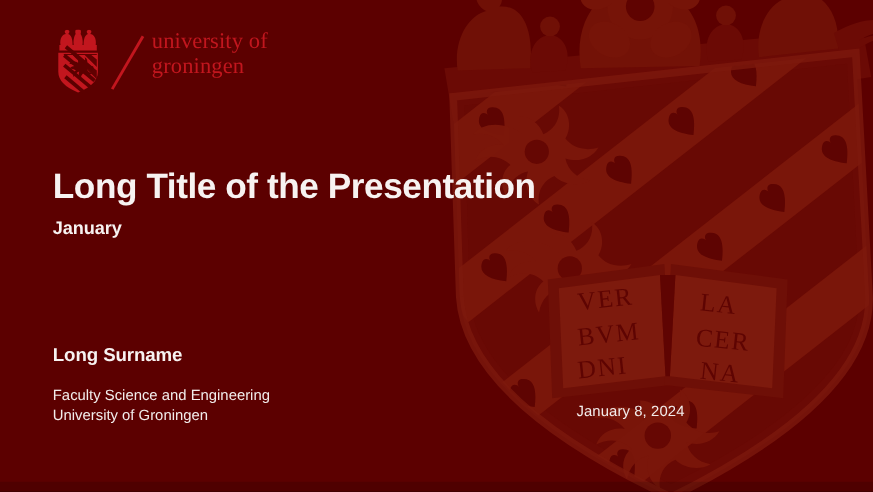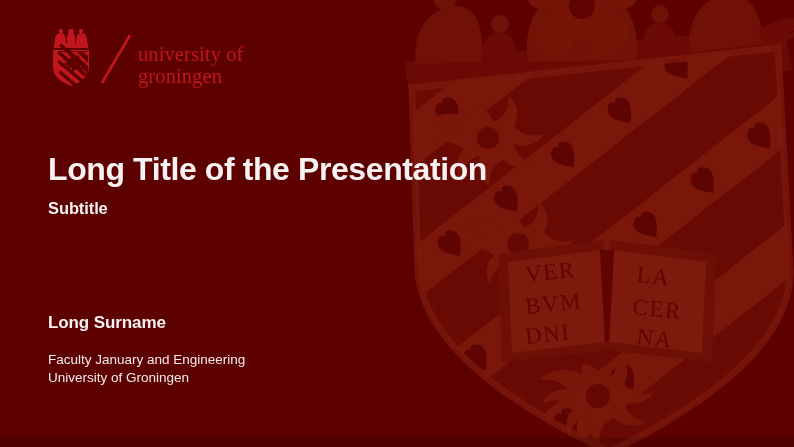--- a/index.html
+++ b/index.html
@@ -44,21 +44,21 @@
     height: 9px;
     background: rgba(0,0,0,0.14);
   }
 
   
   .logo-lockup {
     position: absolute;
     left: 48px;
     top: 27px;
     display: flex;
-    align-items: flex-end;
+    align-items: flex-start;
     height: 60px;
   }
   .crest-mark {
     width: 46px;
     height: 58px;
     flex: 0 0 auto;
   }
   .crest-mark svg {
     display: block;
     width: 100%;
@@ -363,25 +363,26 @@
         <line x1="8" y1="54" x2="36" y2="6" stroke="#c2161e" stroke-width="2.6"></line>
       </svg>
     </div>
 
     <div class="wordmark">university of
 groningen</div>
   </div>
 
   <div class="title-block">
     <h1 class="slide-title">Long Title of the Presentation</h1>
-    <p class="slide-subtitle">Subtitle</p>
+    <p class="slide-subtitle">January</p>
   </div>
 
   <div class="author-block">
     <p class="author-name">Long Surname</p>
     <div class="affiliation">
-      <div>Faculty January and Engineering</div>
+      <div>Faculty Science and Engineering</div>
       <div>University of Groningen</div>
     </div>
   </div>
 
+  <div class="slide-date">January 8, 2024</div>
 
 </div>
 
 </body></html>

